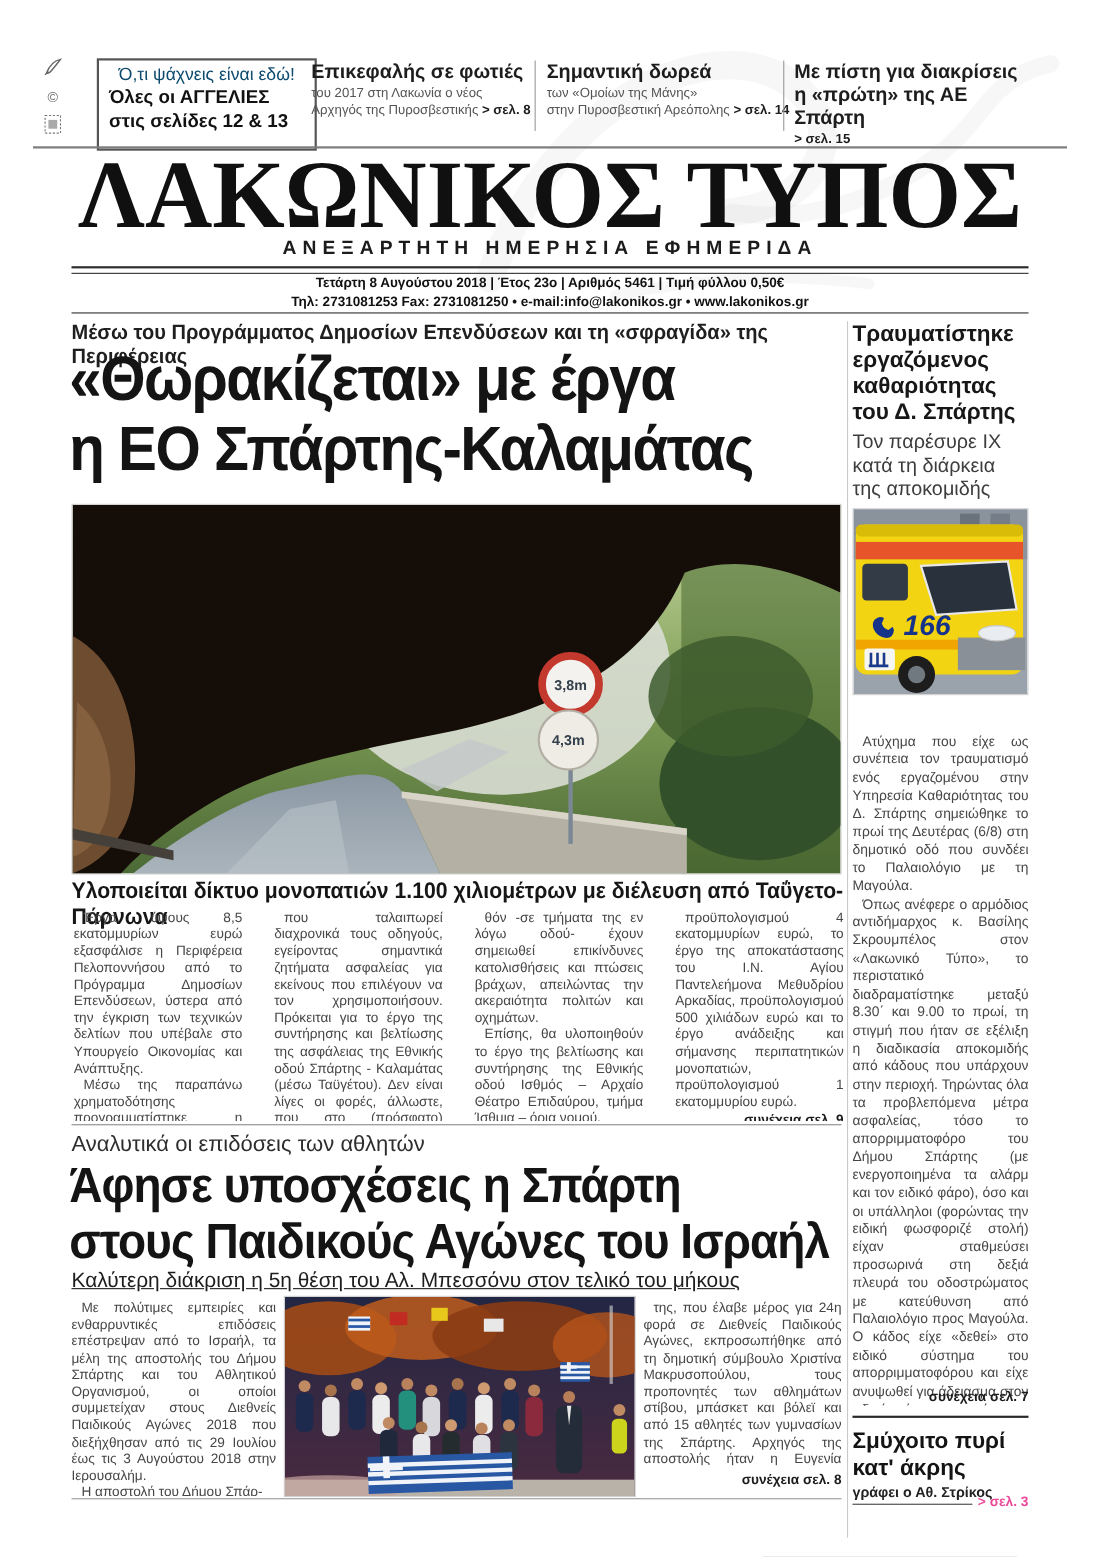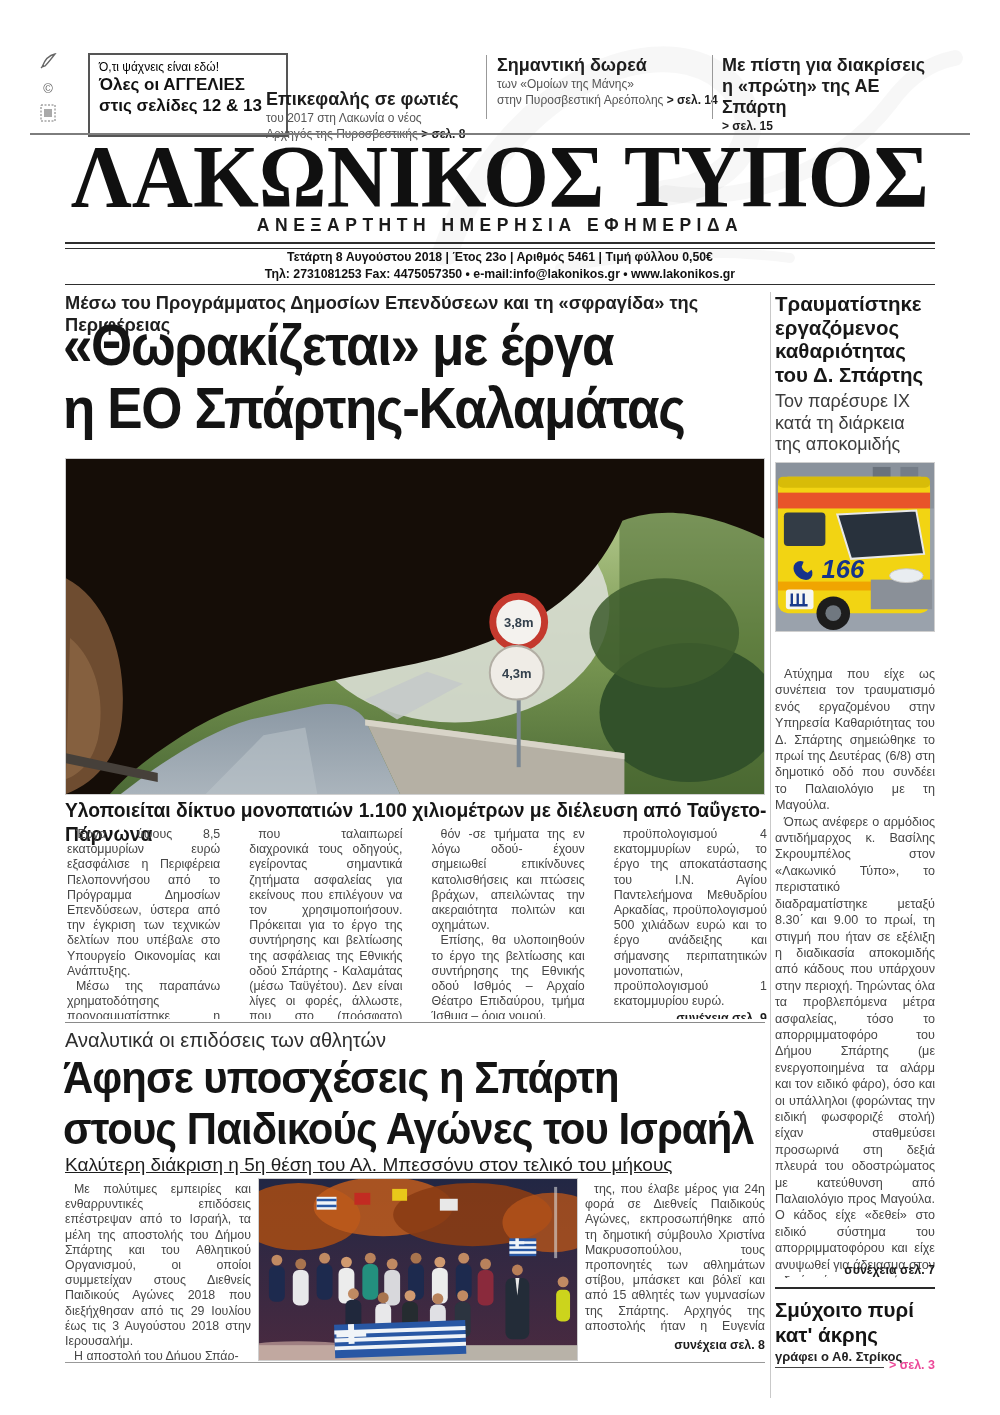--- a/index.html
+++ b/index.html
@@ -3,24 +3,24 @@
 <meta charset="utf-8">
 <style>
   html,body{margin:0;padding:0;background:#dcdcdc;}
   #page{position:relative;width:1000px;height:1415px;margin:0 auto;background:#ffffff;
         font-family:"Liberation Sans","DejaVu Sans",sans-serif;color:#222;overflow:hidden;}
   .abs{position:absolute;}
   
   .side-icons{left:36px;top:52px;width:24px;height:78px;color:#666;}
   .side-icons .ic{display:block;margin-bottom:8px;text-align:center;font-size:13px;}
   .classified-box{left:88px;top:53px;width:178px;height:70px;border:2px solid #555;padding:5px 9px;}
-  .cb-l1{font-size:12px;color:#000000;}
+  .cb-l1{font-size:16px;color:#0c4a6e;text-align:center;}
   .cb-l2,.cb-l3{font-size:17px;font-weight:700;color:#111;line-height:21px;}
   .teaser{top:55px;}
-  .t1{left:266px;width:198px;margin-top:34px;}
+  .t1{left:283px;width:198px;}
   .t2{left:497px;width:208px;}
   .t3{left:722px;width:215px;}
   .teaser .tt{font-size:18px;font-weight:700;color:#1d1d1d;line-height:21px;}
   .teaser .tl{font-size:12px;color:#555;line-height:16px;white-space:nowrap;}
   .teaser .pg{font-size:12px;font-weight:700;color:#1d1d1d;}
   .vdiv{width:1px;background:#999;top:55px;height:64px;}
   .vd1{left:486px;} .vd2{left:712px;}
   
   .rule-top{left:30px;top:133px;width:940px;border-top:2px solid #7d7d7d;}
   .rule-dbl{left:65px;top:242px;width:870px;height:4px;border-top:2px solid #2e2e2e;border-bottom:1px solid #2e2e2e;}
@@ -135,21 +135,21 @@
   </div>
 
   <div class="abs rule-top"></div>
 
   <svg class="abs masthead" width="870" height="80" viewBox="0 0 870 80">
     <text x="435" y="68" text-anchor="middle" textLength="858" lengthAdjust="spacingAndGlyphs" font-family="Liberation Serif, DejaVu Serif, serif" font-weight="bold" font-size="88" fill="#101010">ΛΑΚΩΝΙΚΟΣ ΤΥΠΟΣ</text>
   </svg>
   <div class="abs subtitle">ΑΝΕΞΑΡΤΗΤΗ ΗΜΕΡΗΣΙΑ ΕΦΗΜΕΡΙΔΑ</div>
   <div class="abs rule-dbl"></div>
   <div class="abs dateline">Τετάρτη 8 Αυγούστου 2018 | Έτος 23ο | Αριθμός 5461 | Τιμή φύλλου 0,50€</div>
-  <div class="abs contactline">Τηλ: 2731081253 Fax: 4475057350 • e-mail:info@lakonikos.gr • www.lakonikos.gr</div>
+  <div class="abs contactline">Τηλ: 2731081253 Fax: 2731081250 • e-mail:info@lakonikos.gr • www.lakonikos.gr</div>
   <div class="abs rule-mid"></div>
 
   <div class="abs kicker1">Μέσω του Προγράμματος Δημοσίων Επενδύσεων και τη «σφραγίδα» της Περιφέρειας</div>
   <div class="abs h1">
     <div>«Θωρακίζεται» με έργα</div>
     <div>η ΕΟ Σπάρτης-Καλαμάτας</div>
   </div>
 
   <svg class="abs photo1" width="700" height="337" viewBox="0 0 700 337" preserveAspectRatio="none">
     <defs>

